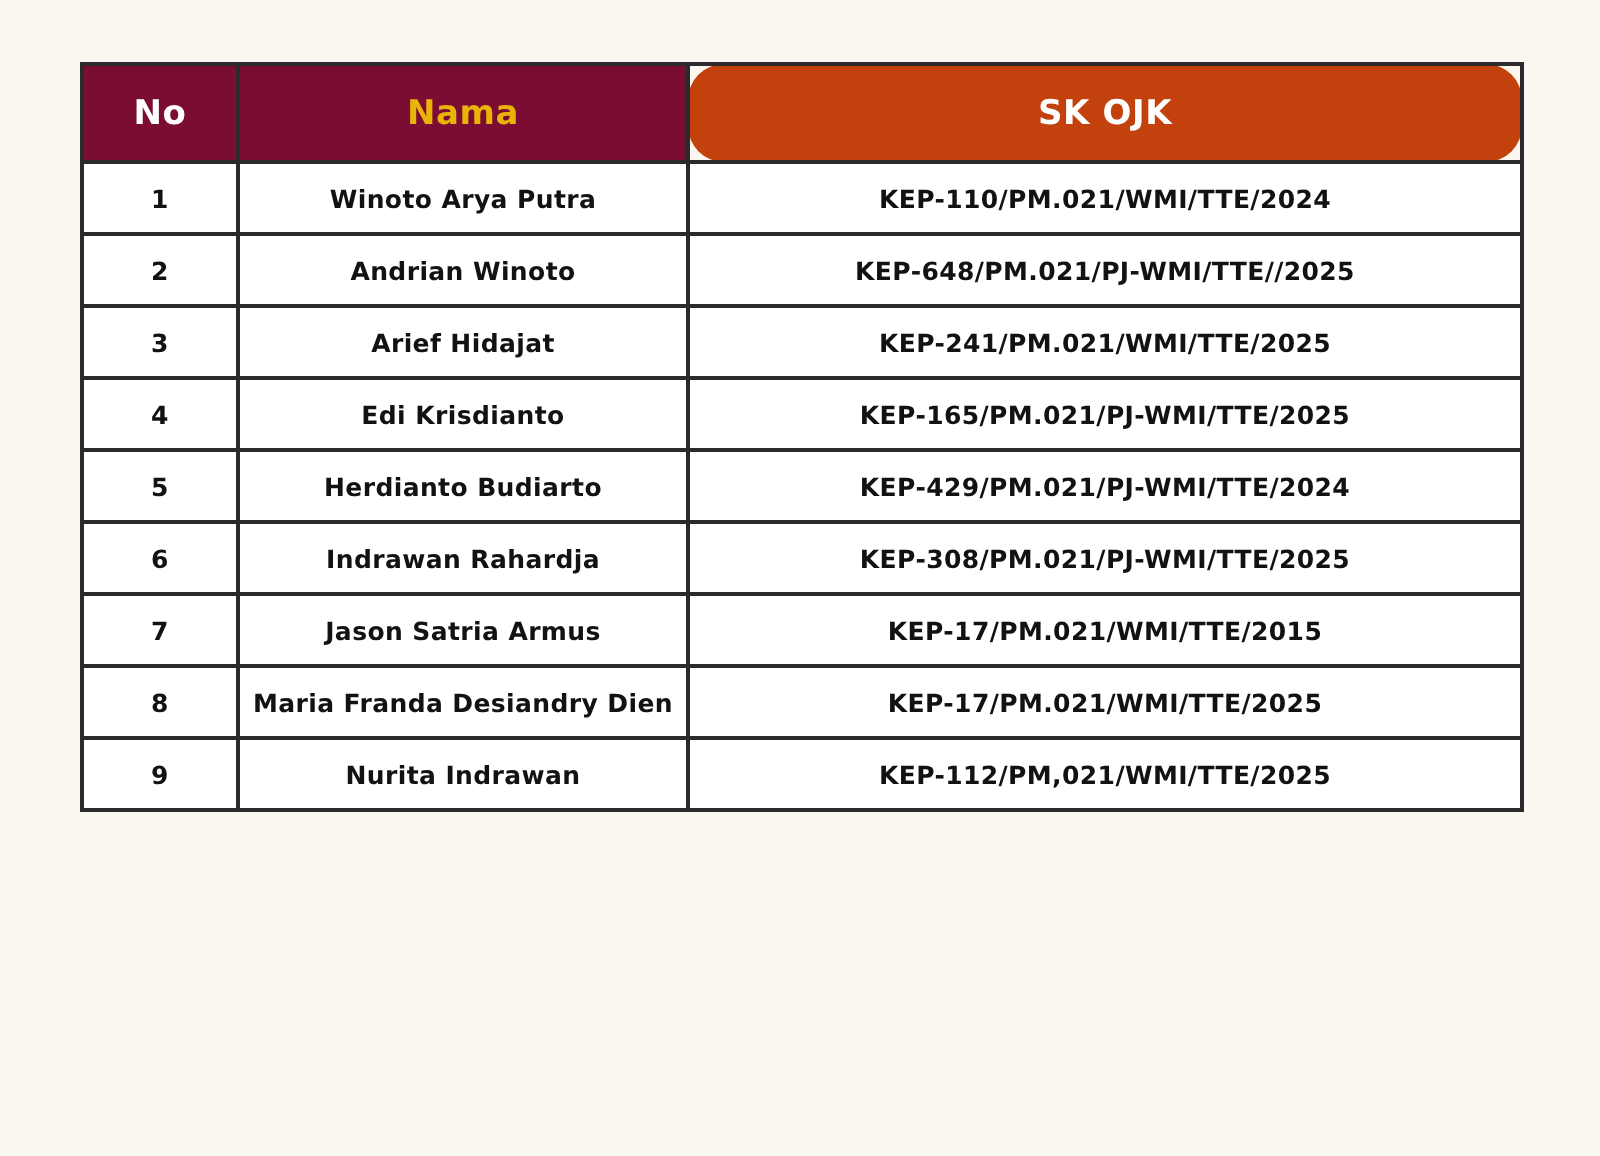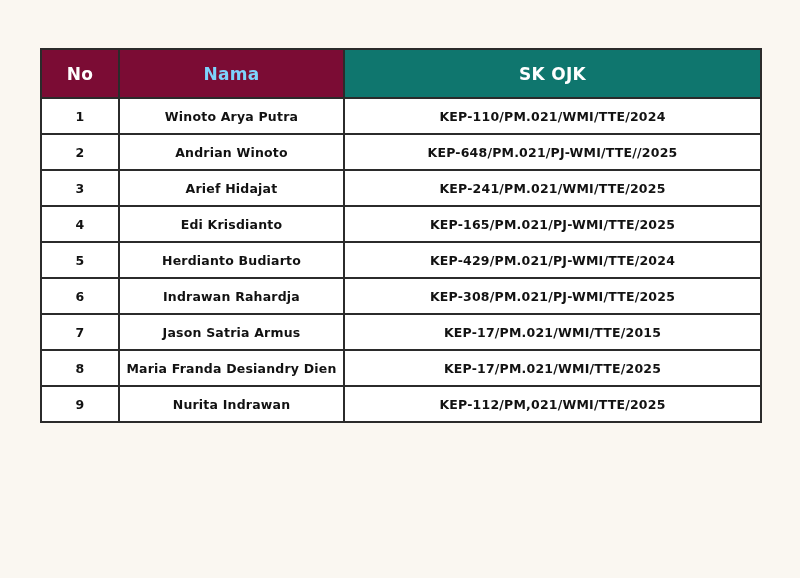--- a/index.html
+++ b/index.html
@@ -10,21 +10,21 @@
     width: 800px;
     height: 578px;
     background: #FAF7F1;
     font-family: "DejaVu Sans", "Liberation Sans", sans-serif;
     overflow: hidden;
     position: relative;
   }
   .table-wrap {
     position: absolute;
     left: 40px;
-    top: 48px;
+    top: 31px;
     width: 720px;
   }
   table.sk-table {
     width: 720px;
     border-collapse: collapse;
     table-layout: fixed;
   }
   table.sk-table th,
   table.sk-table td {
     border: 2px solid #2b2b2b;
@@ -59,22 +59,22 @@
 <div class="table-wrap">
   <table class="sk-table">
     <colgroup>
       <col class="col-no">
       <col class="col-nama">
       <col class="col-sk">
     </colgroup>
     <thead>
       <tr>
         <th style="background: rgb(123, 12, 52); color: rgb(255, 255, 255);">No</th>
-        <th style="background: rgb(123, 12, 52); color: #7dd3fc;">Nama</th>
-        <th style="background: #0f766e; color: rgb(255, 255, 255);">SK OJK</th>
+        <th style="background: rgb(123, 12, 52); color: #eab308;">Nama</th>
+        <th style="background: #c2410c; color: rgb(255, 255, 255); border-radius: 18px;">SK OJK</th>
       </tr>
     </thead>
     <tbody>
   <tr>
     <td>1</td>
     <td>Winoto Arya Putra</td>
     <td>KEP-110/PM.021/WMI/TTE/2024</td>
   </tr>
 
   <tr>

